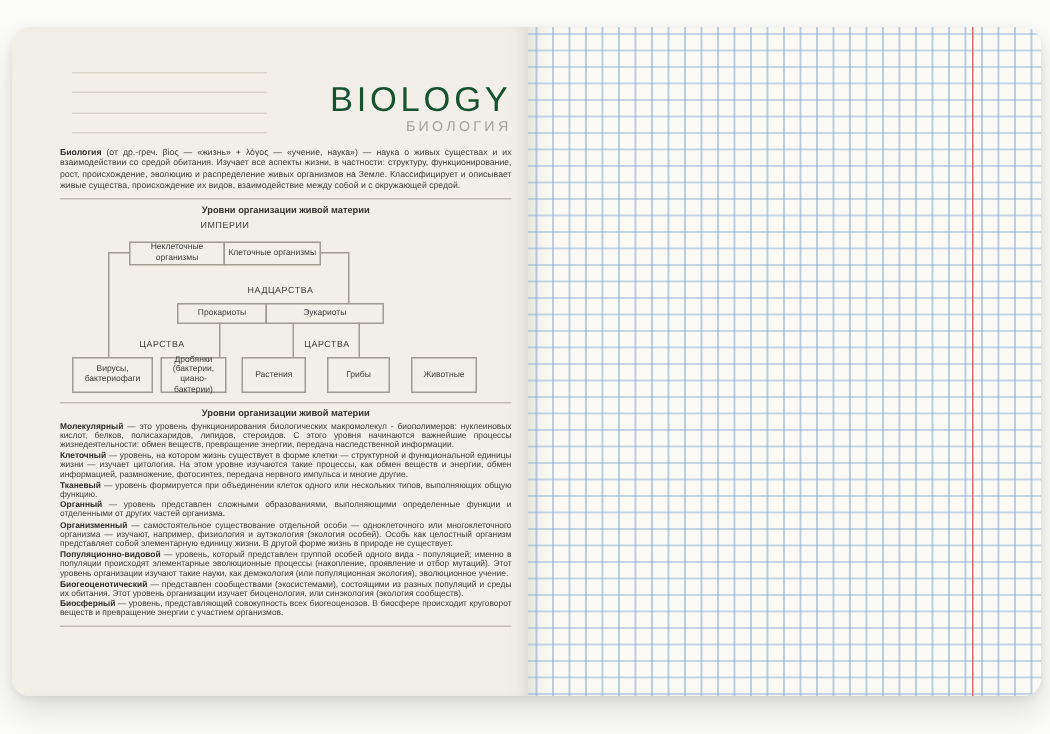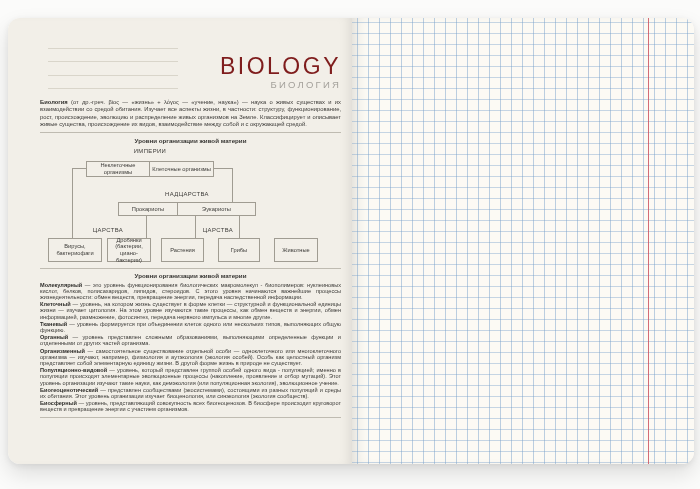--- a/index.html
+++ b/index.html
@@ -36,21 +36,21 @@
     background-position:5px 4px;
   }
   .margin-line{
     position:absolute;top:0;bottom:0;left:296px;width:1px;
     background:rgba(205,82,95,0.85);
   }
   
   .wline{position:absolute;height:1px;background:#d9d5ca;left:40px;width:130px;}
   .title-block{position:absolute;top:36px;right:11px;text-align:right;}
   .title-en{
-    font-size:23px;letter-spacing:2.5px;color:#7f1d1d;
+    font-size:23px;letter-spacing:2.5px;color:#14532d;
     line-height:24px;font-weight:400;
   }
   .title-ru{
     font-size:9.5px;letter-spacing:2.2px;color:#a4a19b;line-height:11px;margin-top:1px;
   }
   .intro{
     position:absolute;left:32px;top:81px;width:301px;margin:0;
     font-size:5.8px;line-height:7.3px;color:#3c3b38;text-align:justify;
   }
   .intro b{color:#2e2d2a;}

